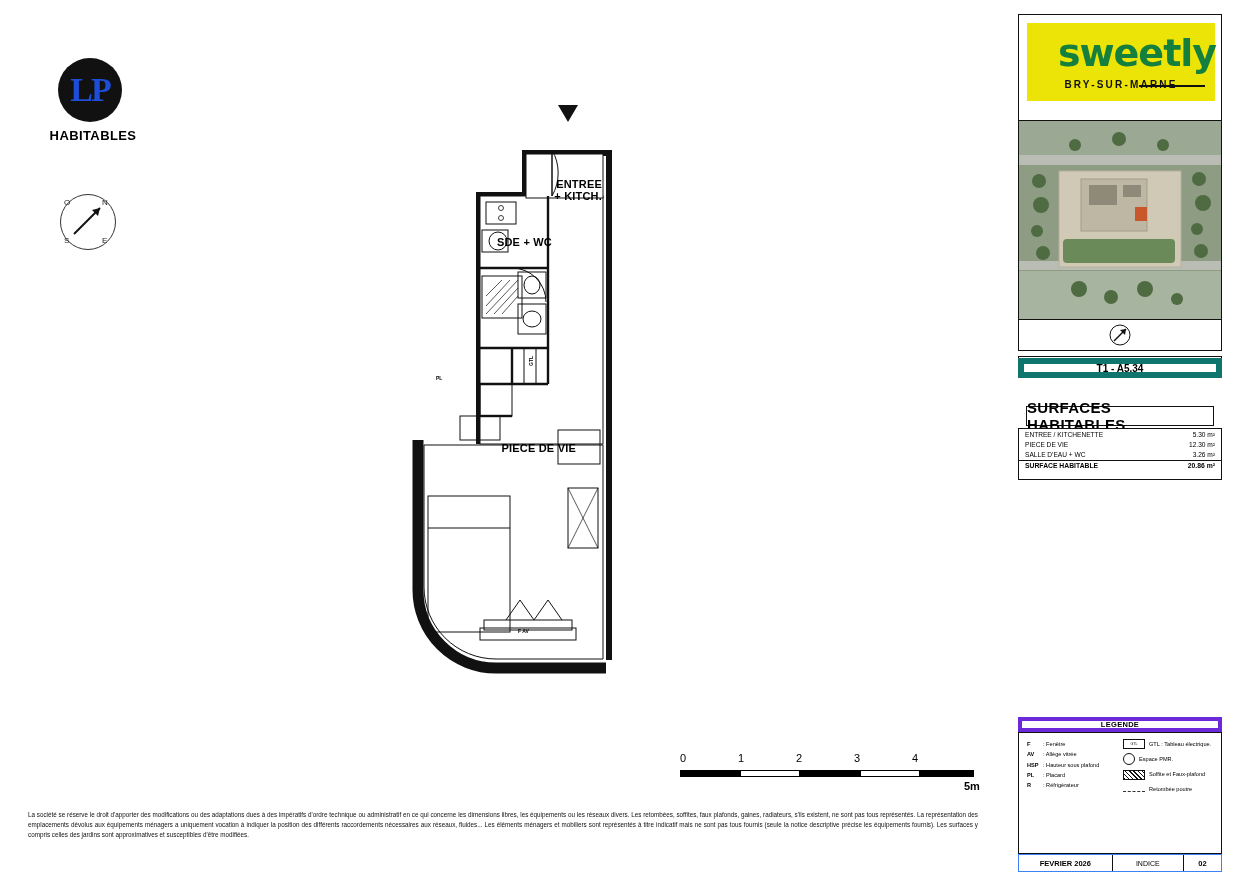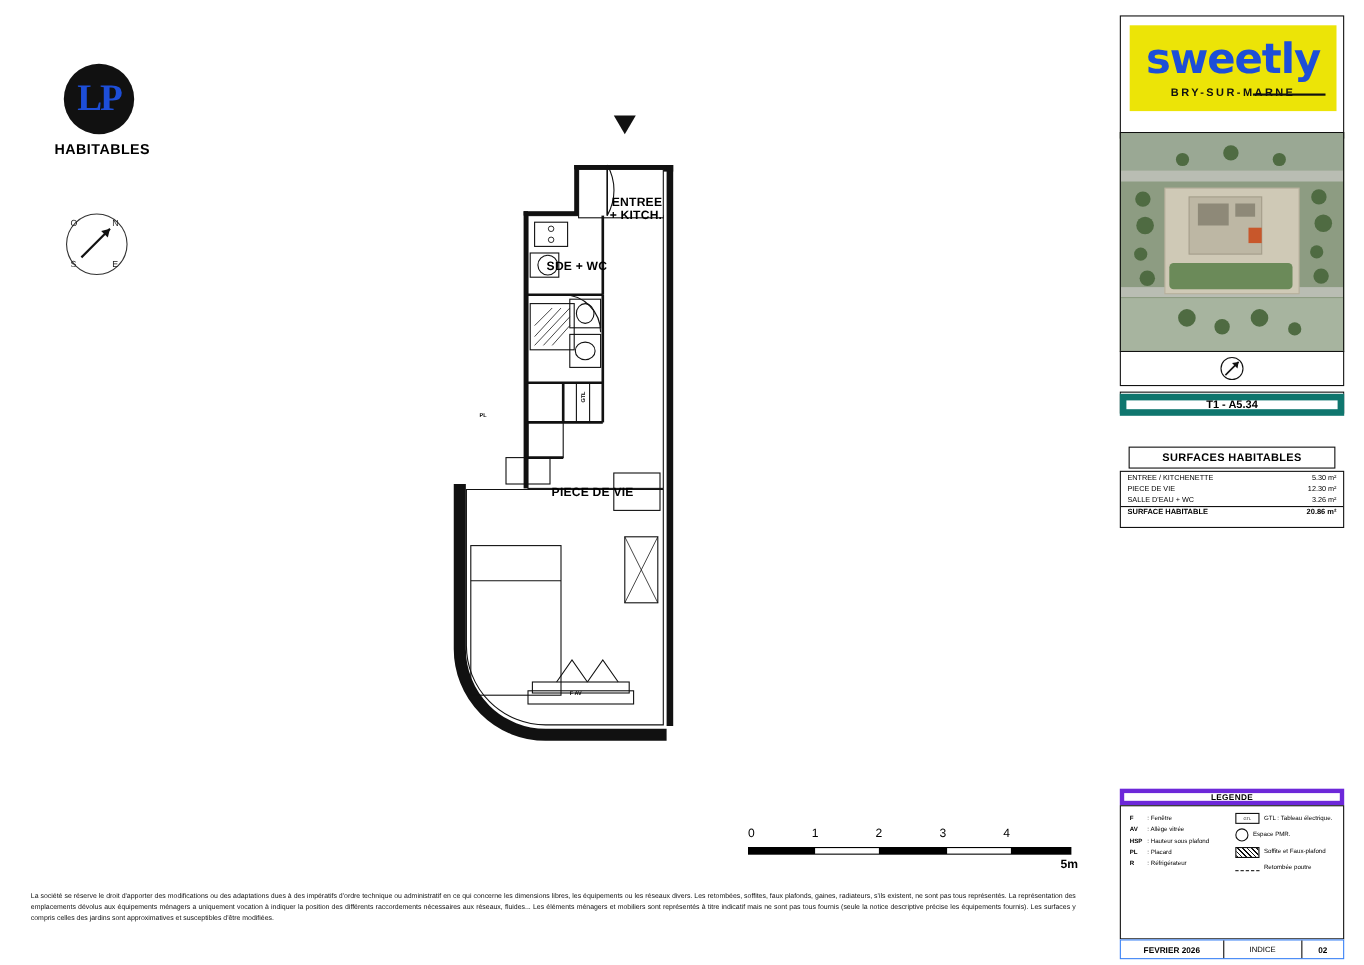--- a/index.html
+++ b/index.html
@@ -73,41 +73,41 @@
   
   #panel { left: 1008px; top: 8px; width: 224px; height: 862px; }
   .pbox { position: absolute; border: 1px solid #111; box-sizing: border-box; background:#fff; }
 
   #brandbox { left: 10px; top: 6px; width: 204px; height: 112px; border: 1px solid #111; }
   #brandplate {
     position: absolute; left: 8px; top: 8px; width: 188px; height: 78px;
     background: #ece407;
   }
   #brandplate .word {
-    position: absolute; left: 0; top: 8px; width: 188px; text-align: center;
+    position: absolute; left: 16px; top: 8px; width: 188px; text-align: center;
     font-family: "DejaVu Sans", sans-serif; font-weight: bold; font-size: 38px;
-    letter-spacing: -1px; color: #1d4ed8;
+    letter-spacing: -1px; color: #15803d;
   }
   #brandplate .sub {
     position: absolute; left: 0; top: 56px; width: 188px; text-align: center;
     font-size: 10px; font-weight: bold; letter-spacing: 2.2px; color: #111;
   }
   #brandplate .underline {
     position: absolute; left: 112px; top: 62px; width: 66px; height: 2px; background: #111;
   }
 
   #aerial { left: 10px; top: 112px; width: 204px; height: 200px; border: 1px solid #111; overflow:hidden; background:#7c8f6d; }
   #northbox { left: 10px; top: 311px; width: 204px; height: 32px; border: 1px solid #111; }
 
   #lvlbox { left: 10px; top: 348px; width: 204px; height: 20px; border: 1px solid #111; padding-left: 36px; }
   #typebox { left: 10px; top: 350px; width: 204px; height: 20px; border: 6px solid #0f766e; }
   .centered-text { width:100%; height:100%; display:flex; align-items:center; justify-content:center; font-size:10px; font-weight:bold; }
 
   #surfhead { left: 18px; top: 398px; width: 188px; height: 20px; border: 1px solid #111; }
-  #surfhead .centered-text { font-size: 10px; letter-spacing:.3px; }
+  #surfhead .centered-text { font-size: 15px; letter-spacing:.3px; }
 
   #surftable { left: 10px; top: 420px; width: 204px; height: 52px; border: 1px solid #111; }
   #surftable table { width: 100%; border-collapse: collapse; font-size: 6.6px; }
   #surftable td { padding: 1.6px 6px; }
   #surftable td.val { text-align: right; }
   #surftable tr.total td { font-weight: bold; border-top: 1px solid #111; font-size: 6.8px; }
 
   #legendhead { left: 10px; top: 709px; width: 204px; height: 15px; border: 4px solid #6d28d9; }
   #legendhead .centered-text { font-size: 7.5px; letter-spacing: .3px; }
   #legendbox { left: 10px; top: 724px; width: 204px; height: 122px; border: 1px solid #111; }

